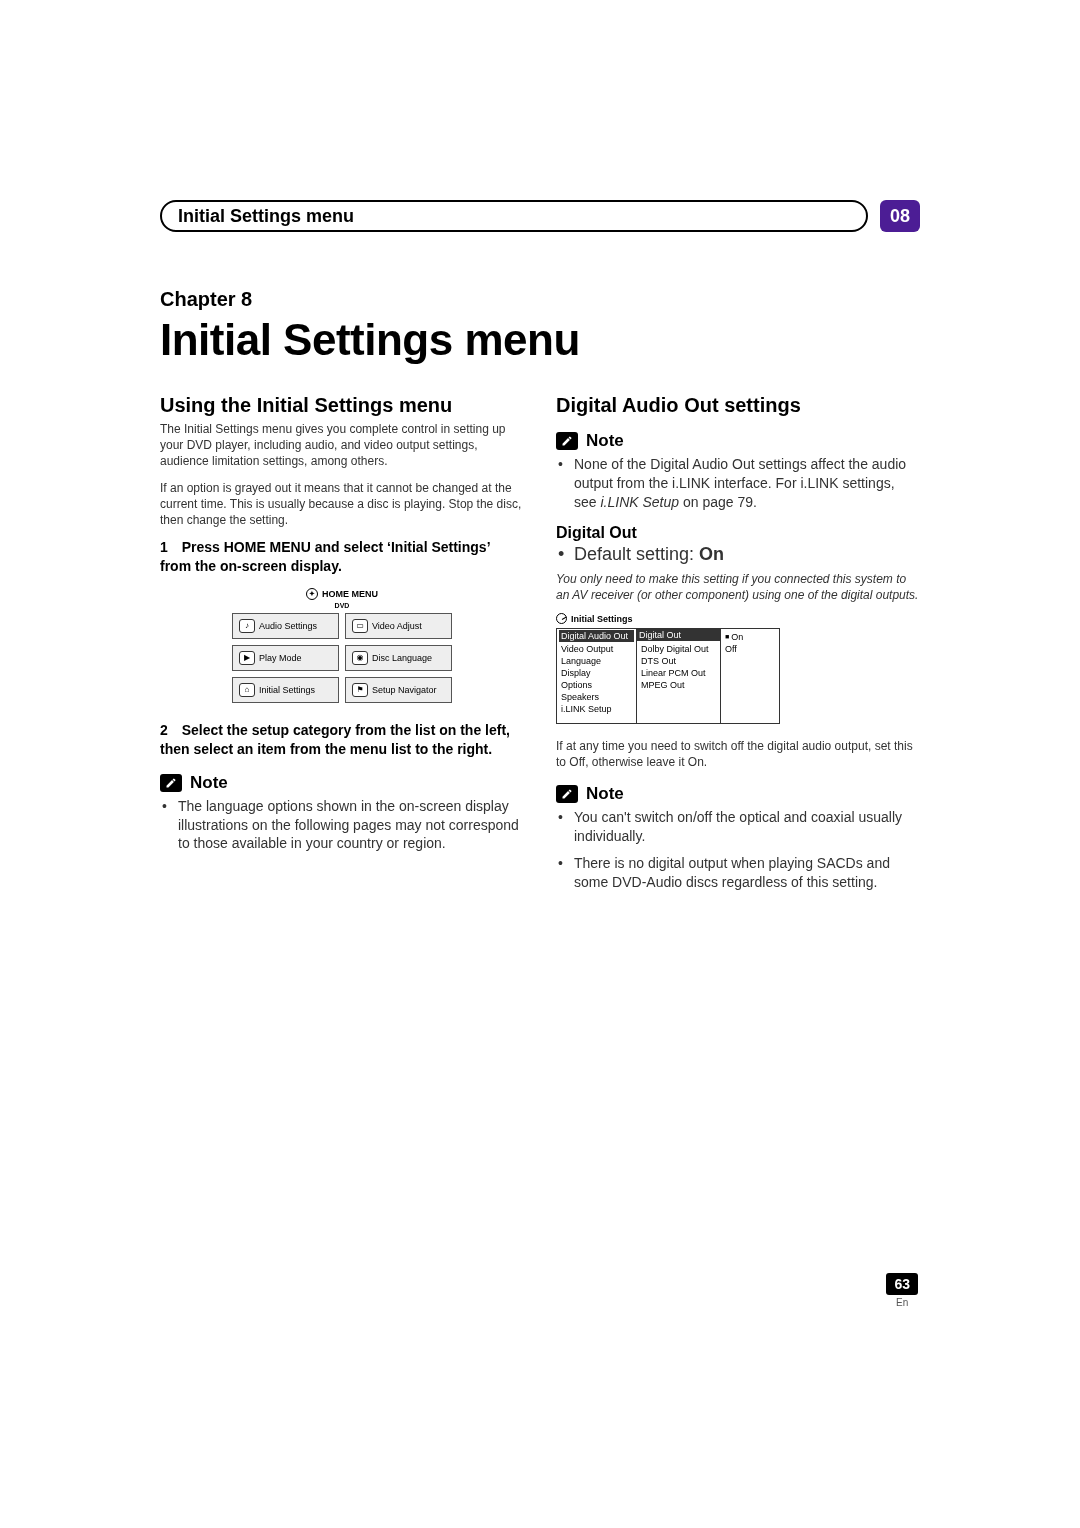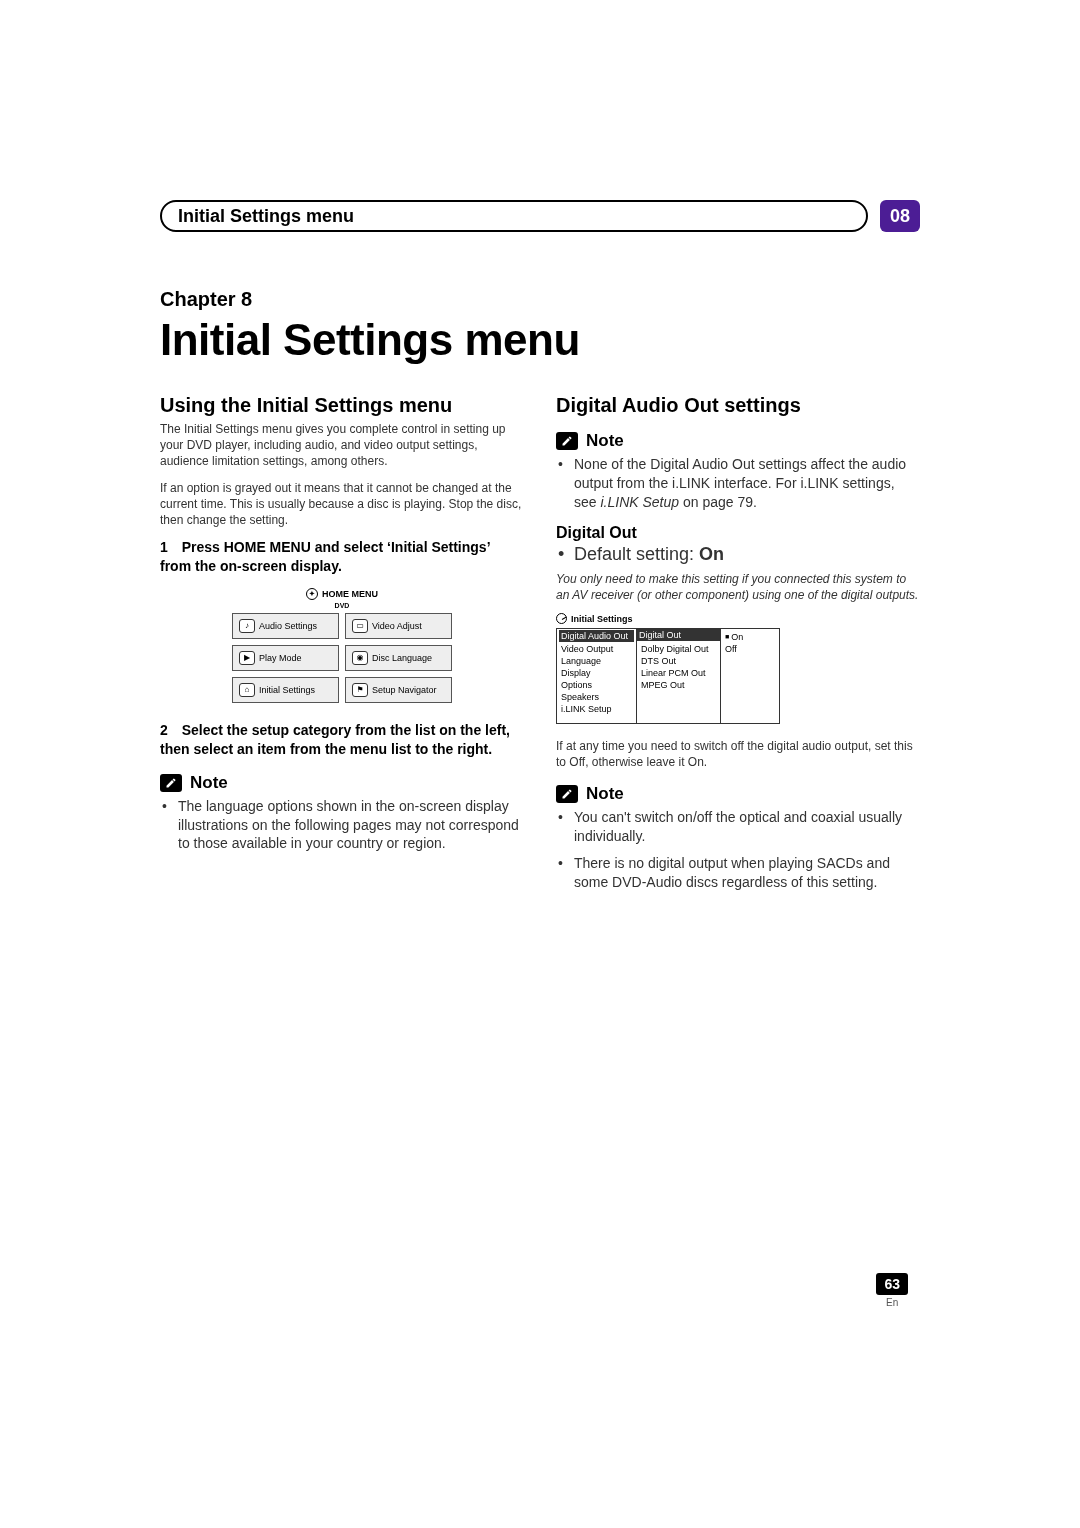--- a/index.html
+++ b/index.html
@@ -200,21 +200,21 @@
   }
   .osd-cat { border-right:none; }
   .osd-items { border-right:none; }
   .osd-line { padding: 1px 0; white-space:nowrap; }
   .osd-line.sel { background:#333; color:#fff; padding:1px 2px; margin:-1px -2px 1px -2px;}
   .osd-items .osd-line:first-child { background:#333; color:#fff; padding:1px 2px; margin:-2px -4px 2px -4px;}
   .osd-val-on::before{ content:"■ "; font-size:7px; vertical-align:1px;}
 
   .page-num {
     position: absolute;
-    right: 172px;
+    right: 162px;
     bottom: 220px;
     text-align: center;
   }
   .page-num .box {
     background:#000; color:#fff; font-weight:700;
     padding:3px 8px; border-radius:3px; font-size:14px;
   }
   .page-num .lang { font-size:10px; color:#555; margin-top:2px;}
 </style>
 </head>

